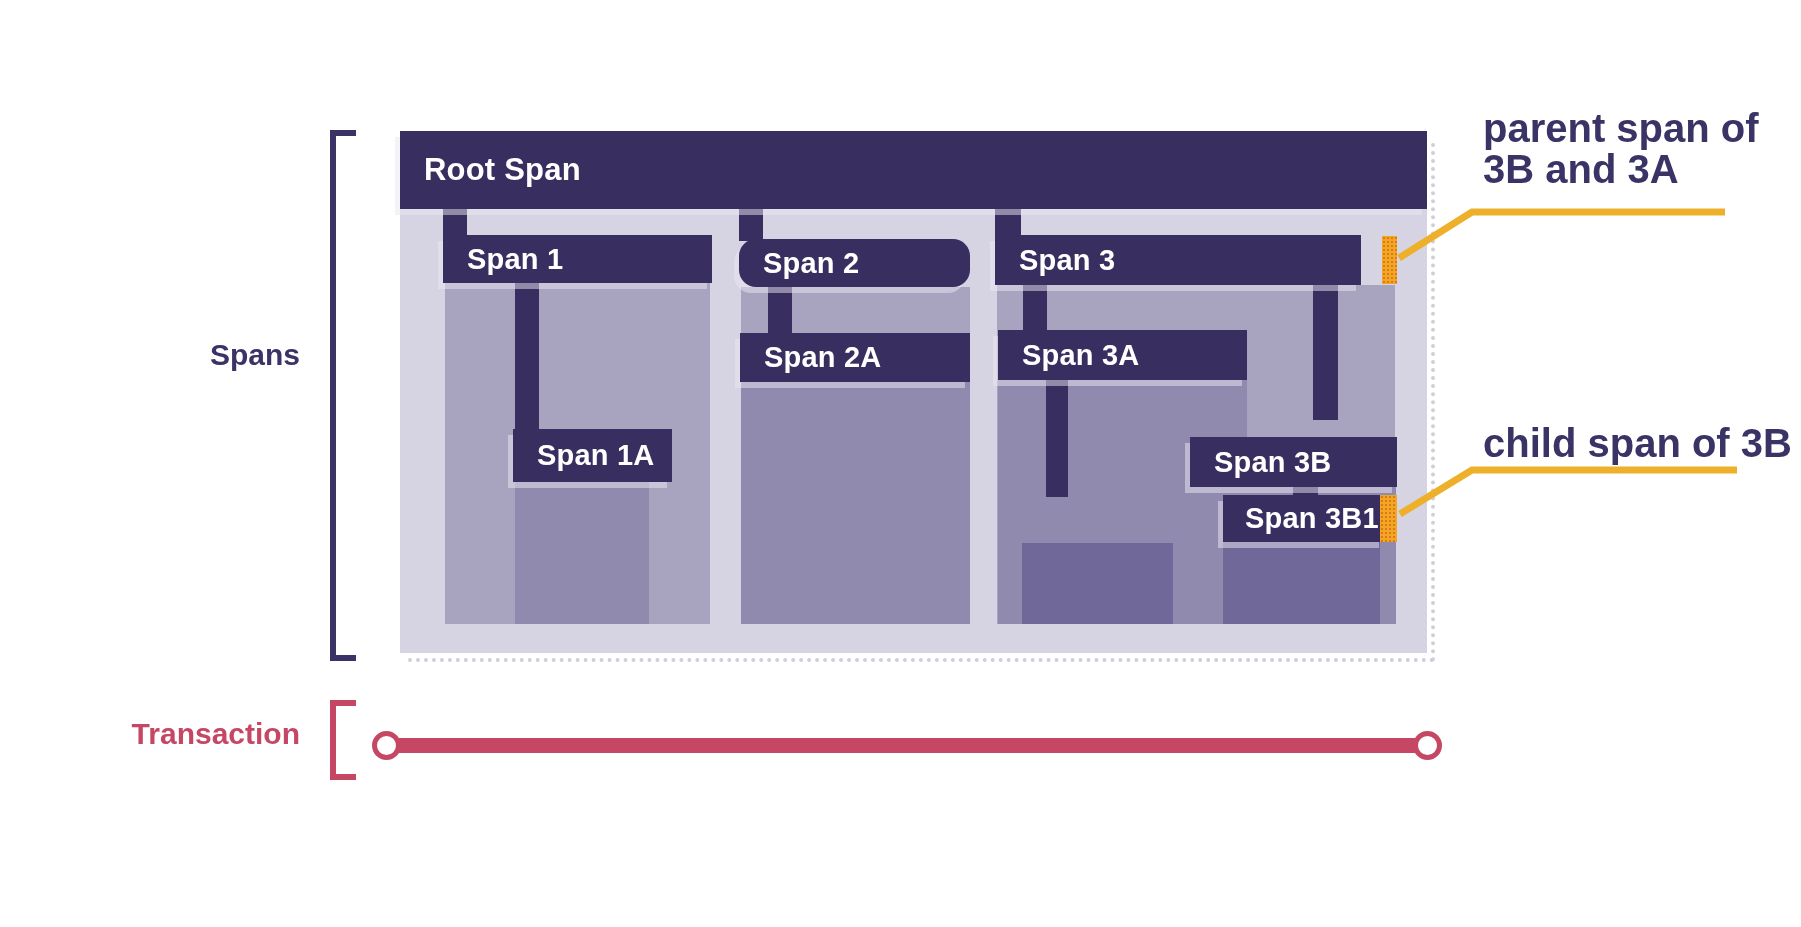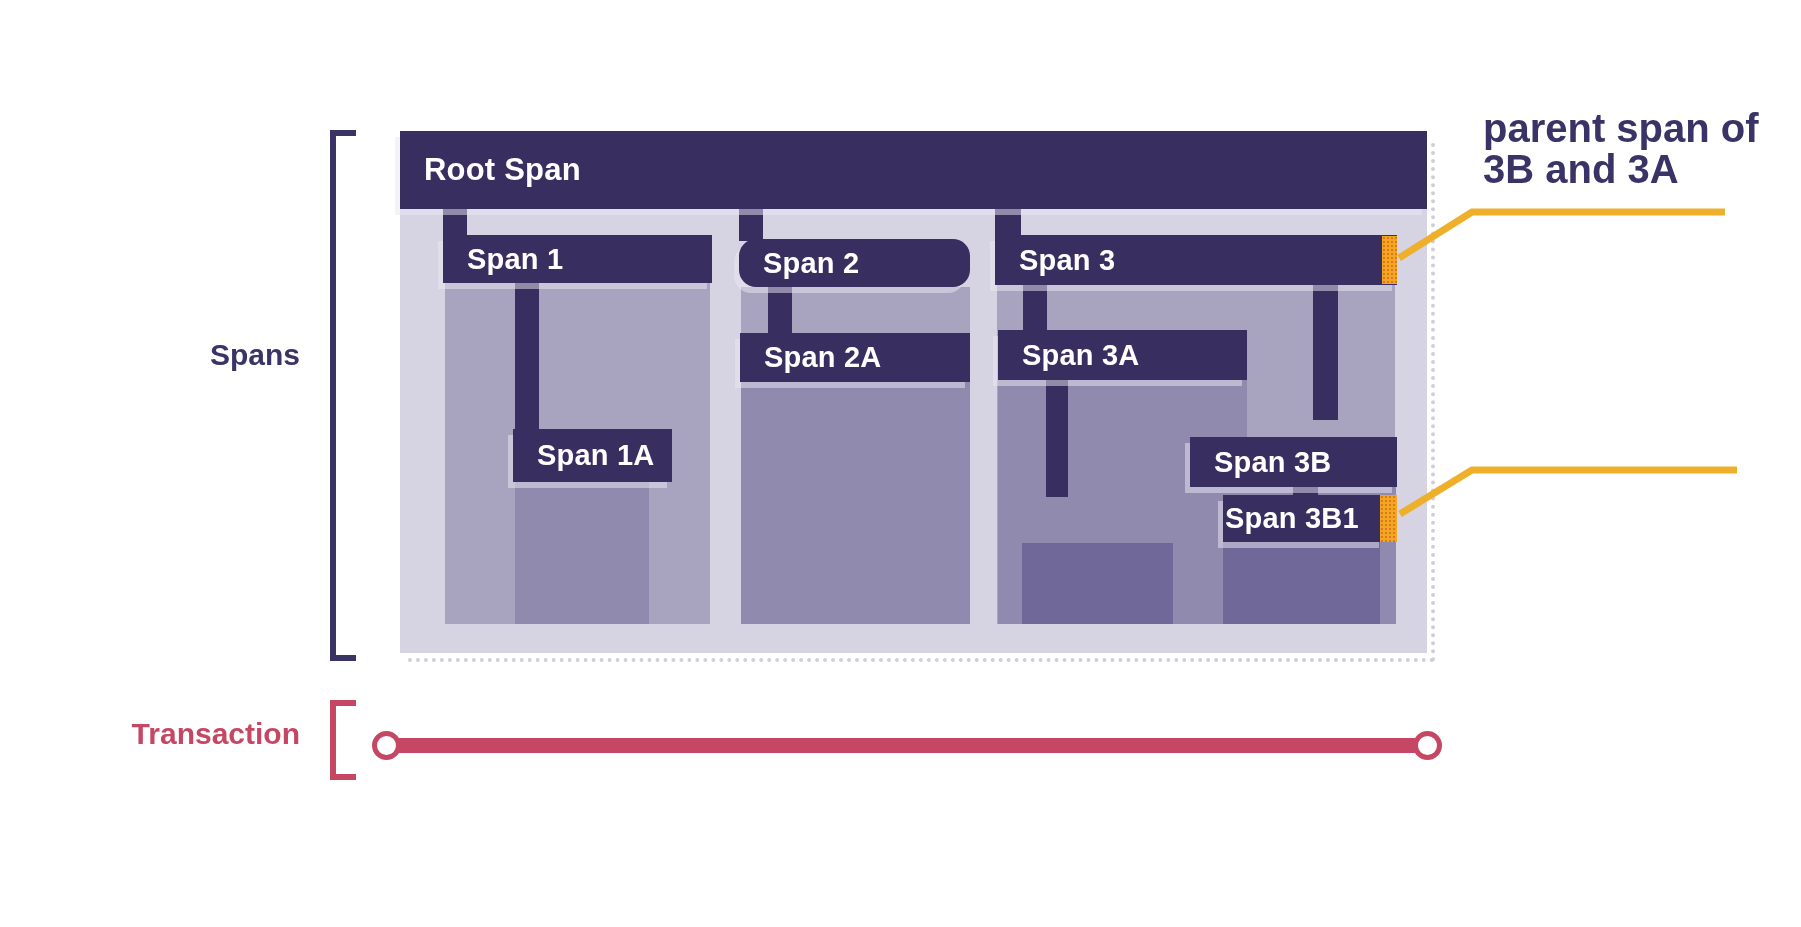--- a/index.html
+++ b/index.html
@@ -109,49 +109,50 @@
 
   <div class="abs bar root" style="left:400px;top:131px;width:1027px;height:78px;">
     <span>Root Span</span>
   </div>
   <div class="abs bar" style="left:443px;top:235px;width:269px;height:48px;">
     <span>Span 1</span>
   </div>
   <div class="abs bar" style="left:739px;top:239px;width:231px;height:48px;border-radius:17px;">
     <span>Span 2</span>
   </div>
-  <div class="abs bar" style="left:995px;top:235px;width:402px;height:50px;">
+  <div class="abs bar" style="left:995px;top:235px;width:366px;height:50px;">
     <span>Span 3</span>
   </div>
   <div class="abs bar" style="left:740px;top:333px;width:230px;height:49px;">
     <span>Span 2A</span>
   </div>
   <div class="abs bar" style="left:998px;top:330px;width:249px;height:50px;">
     <span>Span 3A</span>
   </div>
   <div class="abs bar" style="left:513px;top:429px;width:159px;height:53px;">
     <span>Span 1A</span>
   </div>
   <div class="abs bar" style="left:1190px;top:437px;width:207px;height:50px;">
     <span>Span 3B</span>
   </div>
-  <div class="abs bar" style="left:1223px;top:495px;width:161px;height:47px;padding-left:2px;align-items:center;">
+  <div class="abs bar" style="left:1223px;top:495px;width:161px;height:47px;padding-left:22px;align-items:center;">
     <span>Span 3B1</span>
   </div>
 
   <div class="abs marker" style="left:1382px;top:236px;width:15px;height:48px;"></div>
   <div class="abs marker" style="left:1380px;top:495px;width:17px;height:47px;"></div>
 
   <svg class="abs callouts" viewBox="0 0 1801 927">
     <polyline points="1399,258 1472,212 1725,212" fill="none" stroke-width="7" style="stroke:var(--callout-yellow);"></polyline>
     <polyline points="1400,514 1472,470 1737,470" fill="none" stroke-width="7" style="stroke:var(--callout-yellow);"></polyline>
   </svg>
 
   <div class="abs annotation" style="left:1483px;top:108px;">
     <div>parent span of</div>
     <div>3B and 3A</div>
   </div>
+  <div class="abs annotation" style="left:1483px;top:423px;">child span of 3B</div>
 
   <div class="abs tx-line"></div>
   <div class="abs tx-endpoint" style="left:372px;top:731px;"></div>
   <div class="abs tx-endpoint" style="left:1413px;top:731px;"></div>
 
 </div>
 
 </body></html>

